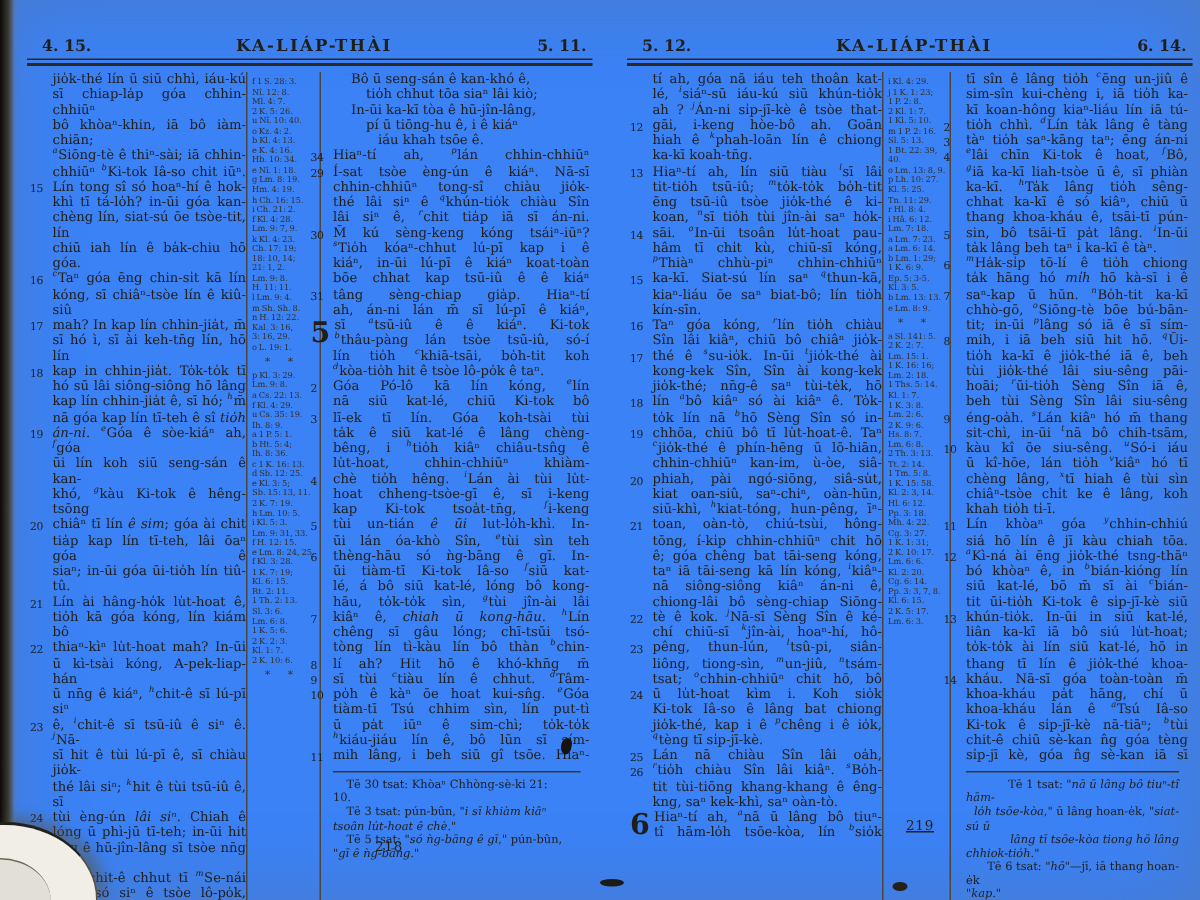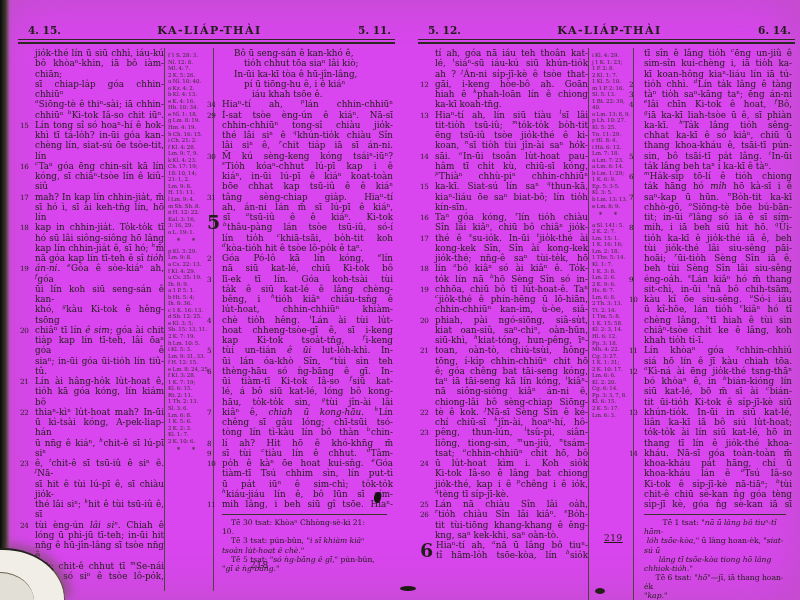--- a/index.html
+++ b/index.html
@@ -1,16 +1,16 @@
 <!DOCTYPE html>
 <html><head>
 <meta charset="utf-8">
 <style>
   html,body{margin:0;padding:0;}
-  #scan{position:relative;width:800px;height:600px;background:#d946ef;overflow:hidden;
+  #scan{position:relative;width:800px;height:600px;background:#3b82f6;overflow:hidden;
         font-family:"DejaVu Serif","Liberation Serif",serif;color:#211e19;
         box-shadow:inset 0 0 55px rgba(110,100,78,.28);}
   .binding{position:absolute;left:0;top:0;width:12px;height:600px;
         background:linear-gradient(90deg,#0a0a0a 0%,#3c372d 45%,rgba(120,112,95,.25) 80%,rgba(0,0,0,0) 100%);}
   .page{position:absolute;top:24px;width:377px;}
   #pageL{left:18px;} #pageR{left:418px;}
   .hdr{display:flex;justify-content:space-between;align-items:baseline;padding:0 4px 2px 10px;
        font-weight:bold;font-size:10.5px;}
   .hdr .title{font-size:11px;letter-spacing:1.5px;text-align:center;}
   .dblrule{height:2px;border-top:1px solid #2c2923;border-bottom:2px solid #2c2923;margin-bottom:4px;}
@@ -28,24 +28,24 @@
   .line{position:relative;text-align:justify;text-align-last:justify;}
   .line.s{text-align-last:left;}
   .line.i1{padding-left:12px;text-align-last:left;}
   .line.i2{padding-left:22px;text-align-last:left;}
   .line.i3{padding-left:30px;text-align-last:left;}
   .v{position:absolute;left:-15px;top:1px;width:13px;font-size:7.2px;text-align:right;letter-spacing:-0.3px;}
   .chap{float:left;font-size:19px;line-height:18px;font-weight:bold;width:14px;margin:1px 2px 0 -15px;}
   sup.rl{font-size:5.6px;font-style:italic;line-height:0;margin-right:.5px;}
   .fn{border-top:1px solid #3a362e;margin-top:5px;margin-right:6px;padding-top:3px;
       font-size:7.6px;line-height:9.1px;}
-  .fn .line{text-align:center;text-align-last:left;}
+  .fn .line{text-align:right;text-align-last:left;}
   .fn .first{text-indent:9px;}
   .pgno{position:absolute;font-size:9px;letter-spacing:.5px;}
-  #pgnoL{left:196px;top:536px;margin-left:36px;} #pgnoR{left:186px;top:509px;text-decoration:underline;}
+  #pgnoL{left:196px;top:536px;margin-left:36px;} #pgnoR{left:186px;top:522px;text-decoration:underline;}
   .blob{position:absolute;left:374px;top:492px;width:7px;height:11px;background:#15130f;
         border-radius:55% 45% 50% 60%;transform:rotate(12deg);}
   .smudge1{position:absolute;left:400px;top:586px;width:16px;height:5px;background:#1c1a15;border-radius:50%;}
   .smudge2{position:absolute;left:595px;top:588px;width:10px;height:6px;background:#24211b;border-radius:50%;}
   .curl{position:absolute;left:0;top:548px;width:64px;height:52px;background:#f0eee7;
         border-top:2px solid #23211c;border-right:1px solid #55503f;
         border-radius:0 95% 0 0;box-shadow:6px -4px 8px rgba(90,82,60,.45);}
   .curl2{position:absolute;left:0;top:572px;width:34px;height:28px;background:#e2dfd6;
         border-radius:0 100% 0 0;border-top:1px solid #6a6350;}
 </style>
@@ -59,27 +59,28 @@
     <div class="hdr">
       <span>4. 15.</span>
       <span class="title">KA-LIÁP-THÀI</span>
       <span>5. 11.</span>
     </div>
     <div class="dblrule"></div>
     <div class="cols">
       <div class="tcol c1L">
         <div id="L-c1">
             <div class="line"><span>jio̍k-thé lín ū siū chhì, iáu-kú</span></div>
+            <div class="line"><span>sī chiap-la̍p góa chhin-chhiūⁿ</span></div>
             <div class="line"><span>bô khòaⁿ-khin, iā bô iàm-chiān;</span></div>
-            <div class="line"><span>sī chiap-la̍p góa chhin-chhiūⁿ</span></div>
             <div class="line"><span><sup class="rl">a</sup>Siōng-tè ê thiⁿ-sài; iā chhin-</span></div>
             <div class="line"><span>chhiūⁿ <sup class="rl">b</sup>Ki-tok Iâ-so chit iūⁿ.</span></div>
             <div class="line"><span class="v">15</span><span>Lín tong sî só hoaⁿ-hí ê hok-</span></div>
             <div class="line"><span>khì tī tá-lo̍h? in-ūi góa kan-</span></div>
             <div class="line"><span>chèng lín, siat-sú ōe tsòe-tit, lín</span></div>
+            <div class="line"><span>chiū iah lín ê ba̍k-chiu hō góa.</span></div>
             <div class="line"><span class="v">16</span><span><sup class="rl">c</sup>Taⁿ góa ēng chin-si̍t kā lín</span></div>
             <div class="line"><span>kóng, sī chiâⁿ-tsòe lín ê kiû-siû</span></div>
             <div class="line"><span class="v">17</span><span>mah?  In kap lín chhin-jia̍t, m̄</span></div>
             <div class="line"><span>sī hó ì, sī ài keh-tn̄g lín, hō lín</span></div>
             <div class="line"><span class="v">18</span><span>kap in chhin-jia̍t.  To̍k-to̍k tī</span></div>
             <div class="line"><span>hó sū lâi siông-siông hō lâng</span></div>
             <div class="line"><span>kap lín chhin-jia̍t ê, sī hó; <sup class="rl">h</sup>m̄</span></div>
             <div class="line"><span>nā góa kap lín tī-teh ê sî <i>tio̍h</i></span></div>
             <div class="line"><span class="v">19</span><span><i>án-ni</i>.  <sup class="rl">e</sup>Góa ê sòe-kiáⁿ ah, <sup class="rl">f</sup>góa</span></div>
             <div class="line"><span>ūi lín koh siū seng-sán ê kan-</span></div>

